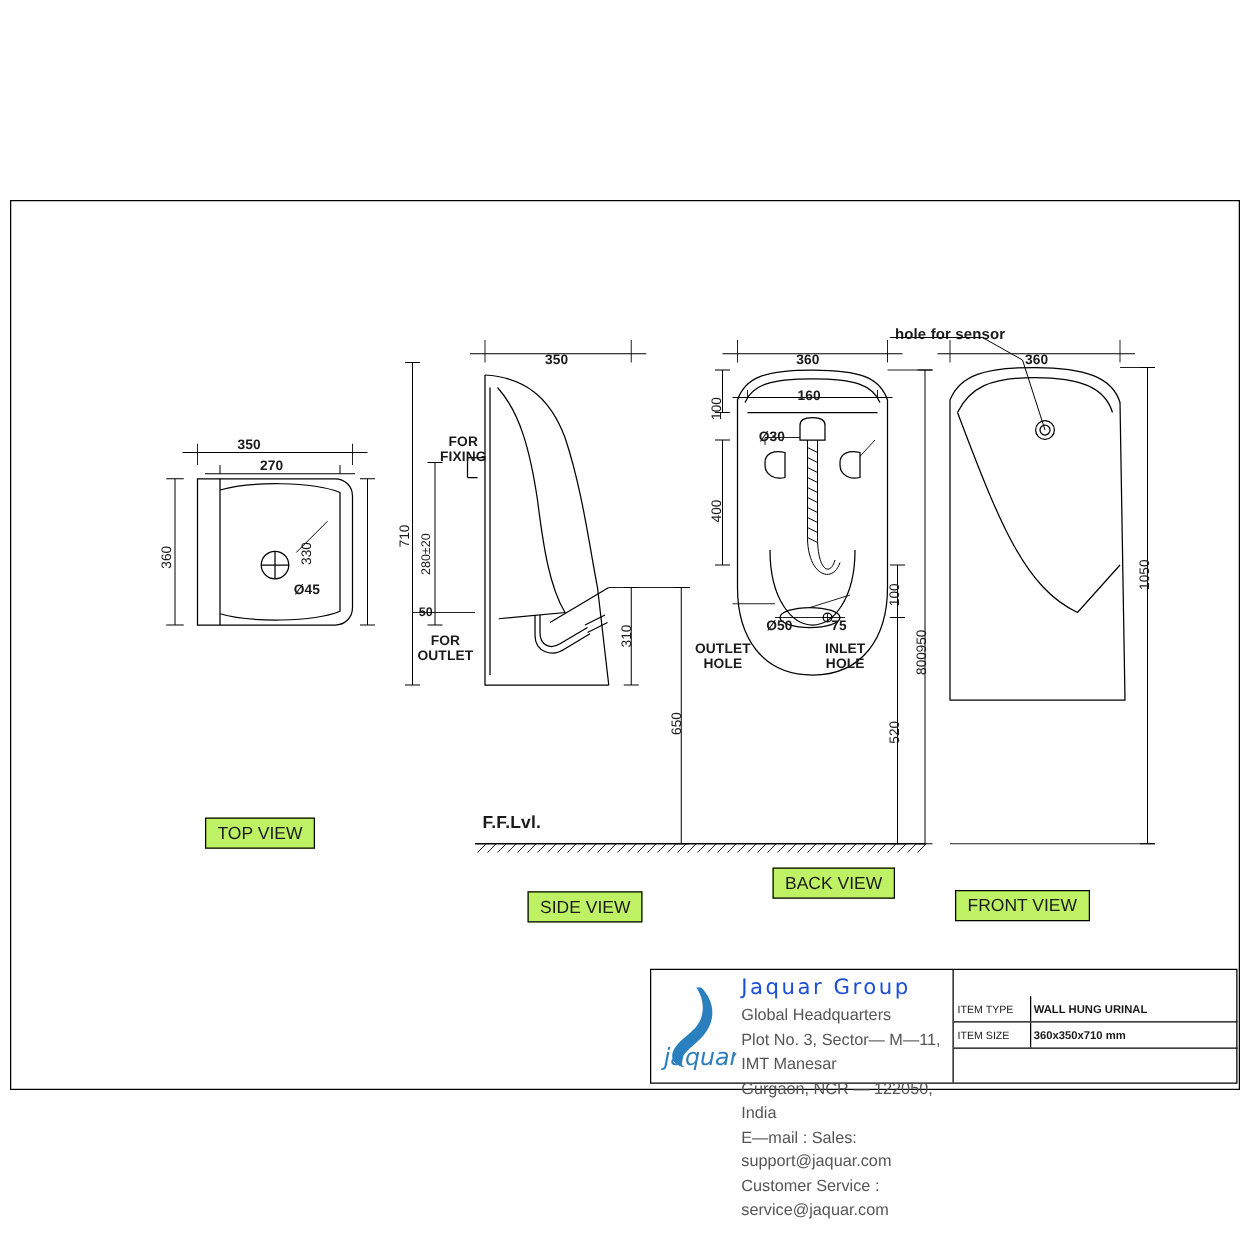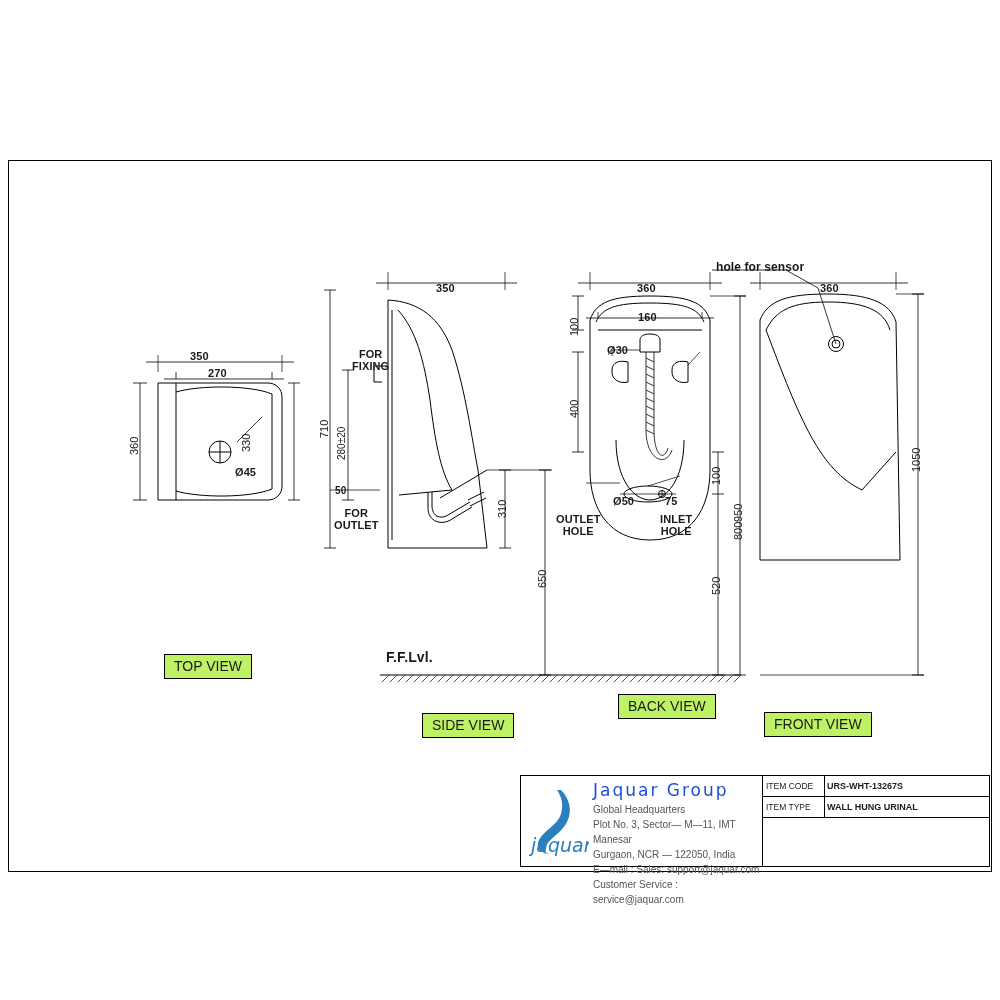--- a/index.html
+++ b/index.html
@@ -9,21 +9,21 @@
   svg.draw{position:absolute;left:0;top:0;width:1000px;height:1000px;}
   .lbl{position:absolute;font-size:11px;line-height:1.12;white-space:pre;letter-spacing:.1px;font-weight:bold;}
   .lbl.b{font-weight:bold;}
   .vlbl{position:absolute;font-size:11px;white-space:pre;transform-origin:0 0;transform:rotate(-90deg);}
   .viewbox{position:absolute;border:1px solid #000;padding:3px 9px 4px 9px;font-size:14px;background:#bef264;}
   
   .tb{position:absolute;left:520px;top:775px;width:470px;height:92px;border:1px solid #000;box-sizing:border-box;background:#fff;}
   .tb .left{position:absolute;left:0;top:0;width:242px;height:90px;box-sizing:border-box;border-right:1px solid #000;}
   .tb .logo{position:absolute;left:6px;top:8px;width:62px;height:72px;}
   .tb .brand{position:absolute;left:72px;top:4px;font-size:17px;letter-spacing:2px;color:#1d4ed8;font-family:"DejaVu Sans",sans-serif;}
-  .tb .addr{position:absolute;left:72px;top:26px;font-size:10px;line-height:1.5;color:#555;white-space:pre-line;}
+  .tb .addr{position:absolute;left:72px;top:26px;font-size:13px;line-height:1.5;color:#555;white-space:pre-line;}
   .tb .right{position:absolute;left:242px;top:0;width:227px;height:90px;}
   .tb .row{position:absolute;left:0;width:227px;height:21px;border-bottom:1px solid #000;box-sizing:border-box;}
   .tb .row .k{position:absolute;left:0;top:0;width:62px;height:20px;border-right:1px solid #000;box-sizing:border-box;font-size:8.5px;padding:5px 0 0 3px;}
   .tb .row .v{position:absolute;left:64px;top:0;font-size:9px;padding-top:5px;font-weight:bold;}
   .tb .note{position:absolute;left:0;top:63px;width:227px;height:26px;font-size:8.4px;font-weight:bold;text-align:center;padding-top:8px;box-sizing:border-box;}
 </style>
 </head>
 <body>
 
 <div id="sheet">
@@ -189,24 +189,24 @@
         <text x="4" y="68" font-family="DejaVu Sans, sans-serif" font-size="19" fill="#2a7fbf" font-style="italic">jaquar</text>
       </svg>
       <div class="brand">Jaquar  Group</div>
       <div class="addr">Global Headquarters
 Plot No. 3, Sector— M—11, IMT Manesar
 Gurgaon, NCR —  122050, India
 E—mail :  Sales:  support@jaquar.com
 Customer Service :  service@jaquar.com</div>
     </div>
     <div class="right">
-      <div class="row" style="top:0;">
-        <div class="k">ITEM CODE</div>
-        <div class="v">URS-WHT-13267S</div>
-      </div>
       <div class="row" style="top:21px;">
         <div class="k">ITEM TYPE</div>
         <div class="v">WALL HUNG URINAL</div>
       </div>
+      <div class="row" style="top:42px;">
+        <div class="k">ITEM SIZE</div>
+        <div class="v">360x350x710 mm</div>
+      </div>
     </div>
   </div>
 
 </div>
 
 </body></html>

